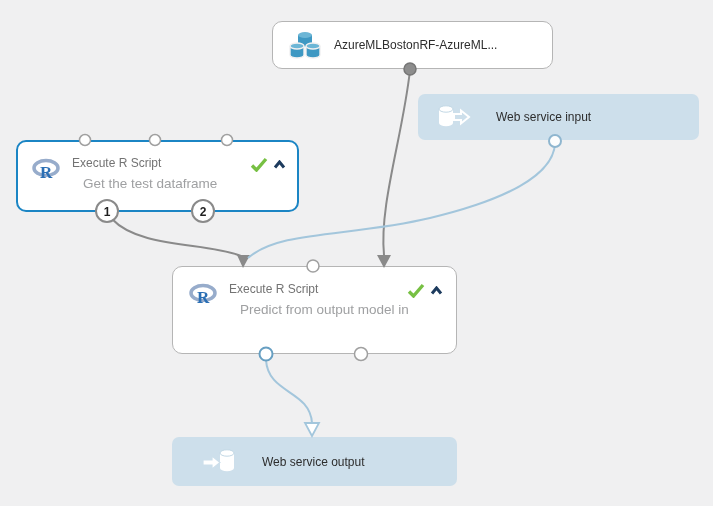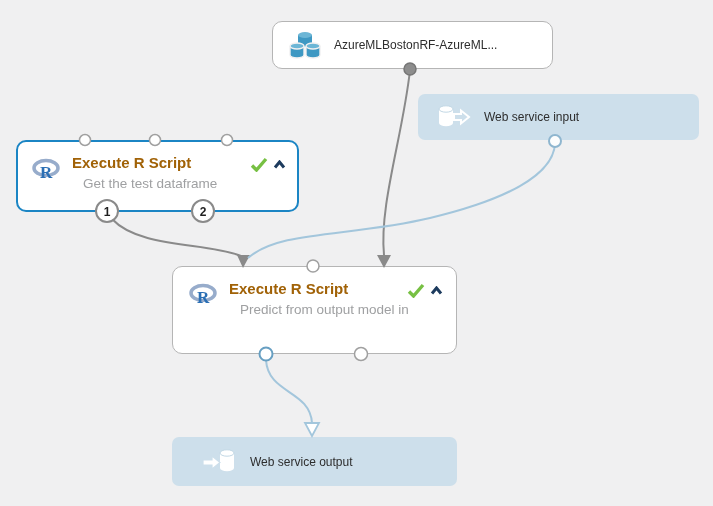--- a/index.html
+++ b/index.html
@@ -3,36 +3,36 @@
 <meta charset="utf-8">
 <style>
   html,body{margin:0;padding:0;}
   body{font-family:"Liberation Sans",sans-serif;}
   .canvas{position:relative;width:713px;height:506px;background:#f0f0f1;overflow:hidden;}
 
   
   .node{position:absolute;box-sizing:border-box;display:flex;align-items:center;}
   .node.card{background:#ffffff;border:1.5px solid #b5b5b5;border-radius:10px;}
   .node.selected{border:2.5px solid #1b85c4;}
-  .node.wsnode{background:#cddfeb;border-radius:7px;}
+  .node.wsnode{background:#cddfeb;border-radius:7px;gap:12px;}
 
   .node-dataset{left:272px;top:21px;width:281px;height:48px;padding-left:15px;}
   .node-wsinput{left:418px;top:94px;width:281px;height:46px;padding-left:17px;}
   .node-r1{left:16px;top:140px;width:283px;height:72px;}
   .node-r2{left:172px;top:266px;width:285px;height:88px;}
   .node-wsoutput{left:172px;top:437px;width:285px;height:49px;padding-left:29px;}
 
   .node-label{font-size:12px;color:#2d2d2d;margin-left:12px;white-space:nowrap;text-align:right;}
 
   .rnode-inner{position:relative;width:100%;height:100%;}
   .r-icon{position:absolute;left:14px;top:16px;}
   .node-r2 .r-icon{left:16px;top:16px;}
   .r-text{position:absolute;left:54px;top:11px;}
   .node-r2 .r-text{left:56px;top:12px;}
-  .r-title{font-size:15px;color:#a16207;line-height:20px;white-space:nowrap;font-weight:bold;}
+  .r-title{font-size:12px;color:#737373;line-height:20px;white-space:nowrap;}
   .r-sub{font-size:13.5px;color:#9fa0a2;line-height:21px;white-space:nowrap;margin-left:11px;}
   .status{position:absolute;right:11px;top:15px;display:flex;align-items:center;gap:5px;}
   .node-r2 .status{right:13px;top:16px;}
 
   svg.overlay{position:absolute;left:0;top:0;pointer-events:none;}
   .port-num{font-family:"Liberation Sans",sans-serif;font-size:12px;font-weight:bold;fill:#1f1f1f;}
 </style>
 </head>
 <body>
 

